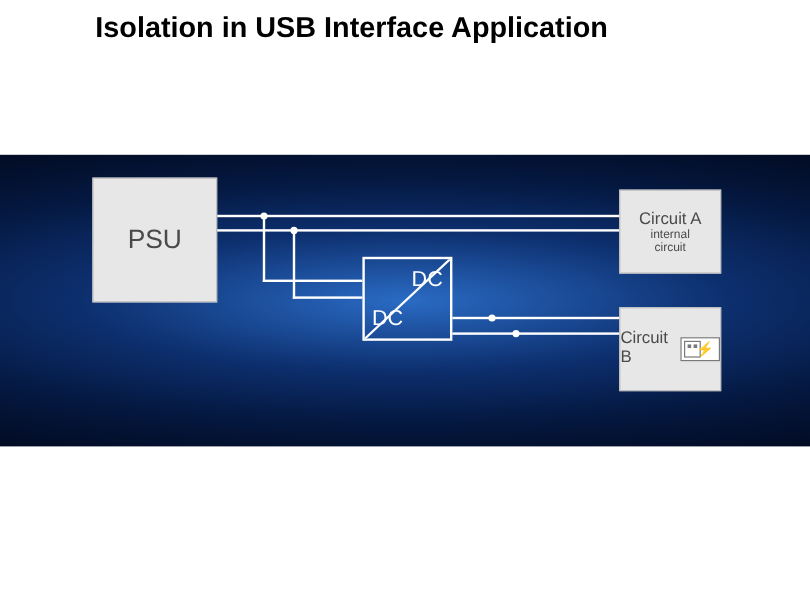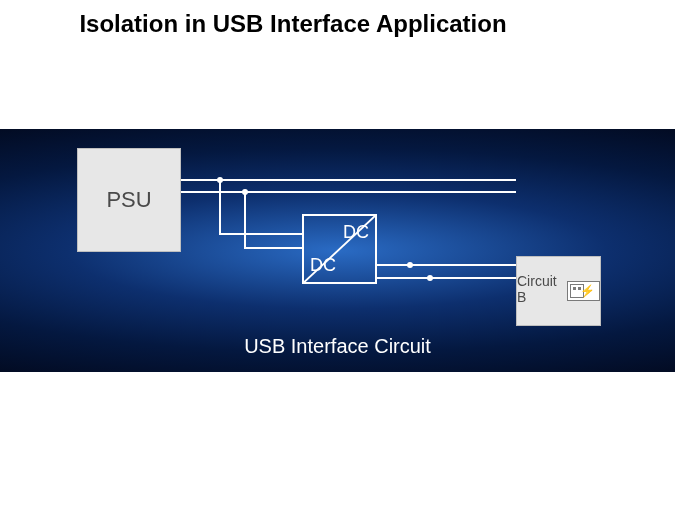--- a/index.html
+++ b/index.html
@@ -170,20 +170,25 @@
   </div>
 
   <div class="dcdc">
     <svg viewBox="0 0 75 70">
       <line x1="0" y1="70" x2="75" y2="0" stroke="#fff" stroke-width="2"></line>
     </svg>
     <span class="dc-top">DC</span>
     <span class="dc-bot">DC</span>
   </div>
 
+  <div class="circA">
+    <div class="line1">Circuit A</div>
+    <div class="line2">internal</div>
+    <div class="line2">circuit</div>
+  </div>
 
   <div class="circB">
     <div class="line1">Circuit B</div>
     <div class="usb-icon">
       <div class="port"></div>
       <span class="bolt">⚡</span>
     </div>
   </div>
 
   <div class="wire hw" style="left:181px; top:50px; width:335px;"></div>
@@ -197,14 +202,13 @@
 
   <div class="wire hw" style="left:219px; top:104px; width:83px;"></div>
   <div class="wire hw" style="left:244px; top:118px; width:58px;"></div>
 
   <div class="wire hw" style="left:377px; top:135px; width:139px;"></div>
   <div class="wire hw" style="left:377px; top:148px; width:139px;"></div>
 
   <div class="node" style="left:410px; top:136px;"></div>
   <div class="node" style="left:430px; top:149px;"></div>
 
-  <div class="caption">USB Interface Circuit</div>
 </div>
 
 </body></html>

